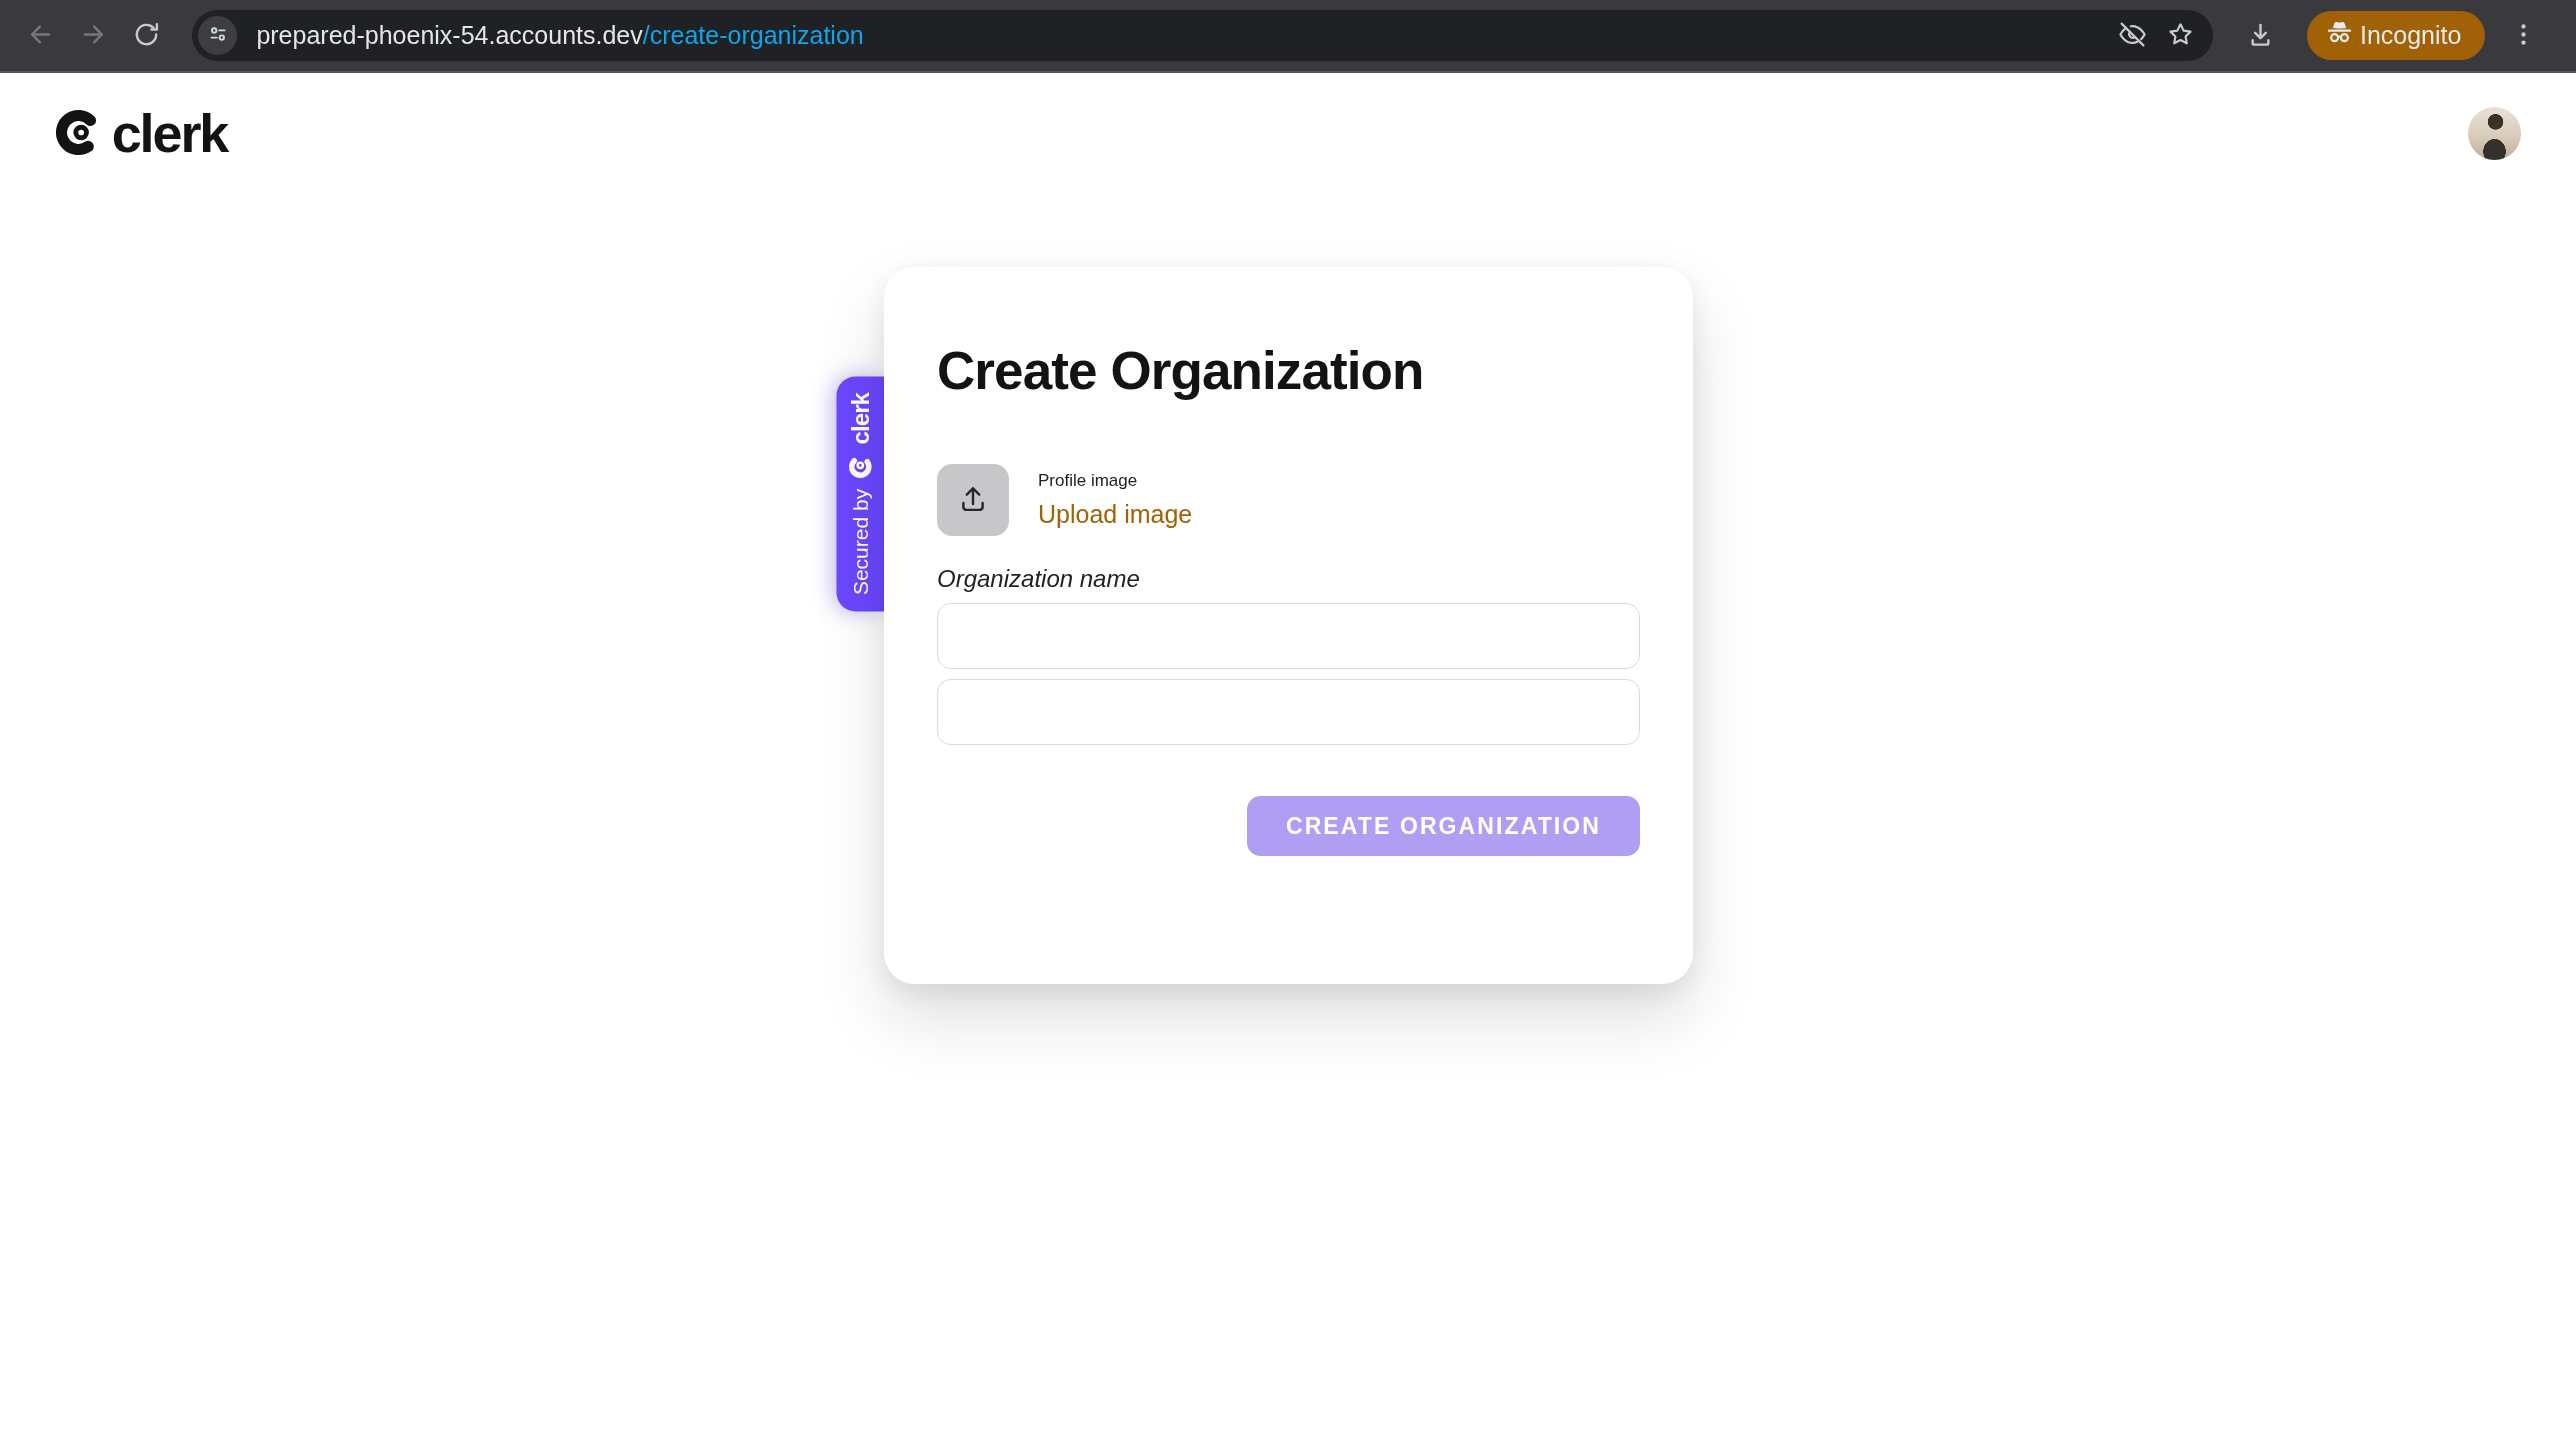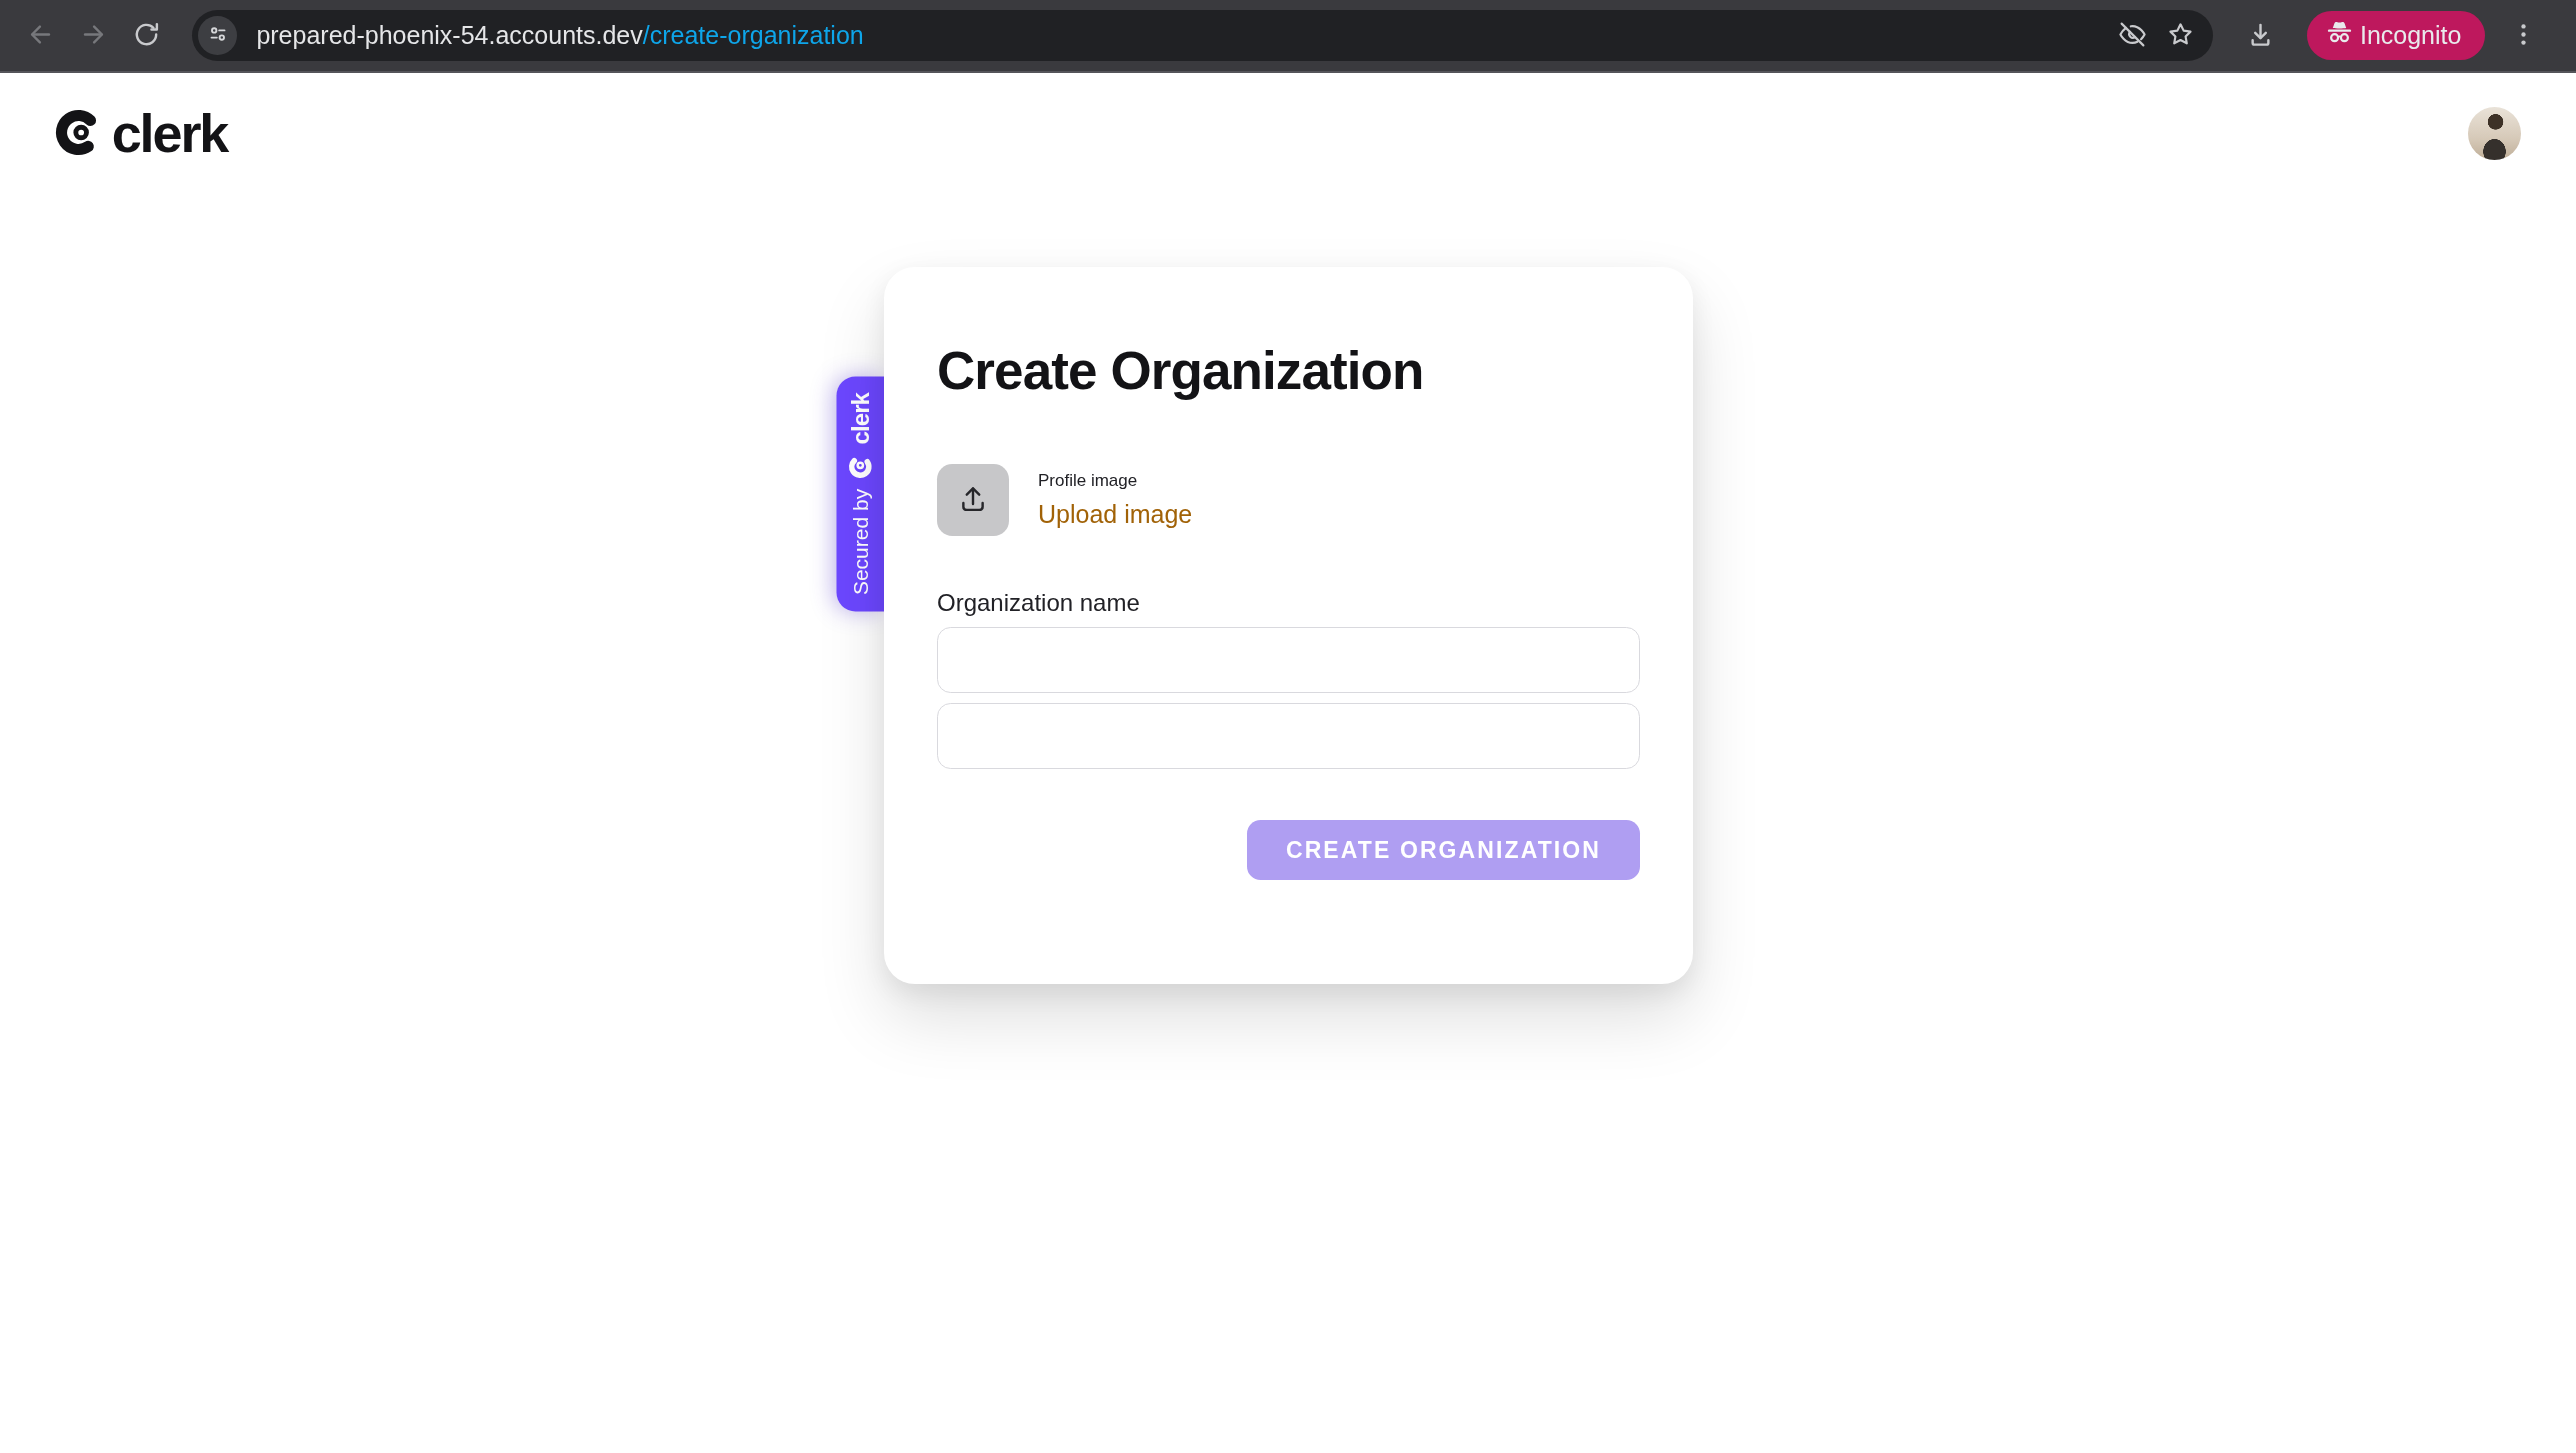--- a/index.html
+++ b/index.html
@@ -48,21 +48,21 @@
     white-space:nowrap; overflow:hidden;
   }
   .url-text .path { color:#0ea5e9; }
   .urlbar .spacer { flex:1; }
   .urlbar .icon-btn { width:48px; height:48px; }
 
   .dl-btn { margin-left:20.4px; }
   .incognito-chip {
     margin-left:20.4px; flex:0 0 auto;
     height:49px; border-radius:25px;
-    background:#be185d;
+    background:#a16207;
     display:flex; align-items:center;
     padding:0 24px 0 17px; gap:5px;
     color:#dcdde0;
   }
   .incognito-chip svg { width:31px; height:31px; }
   .incognito-chip span { font-size:25px; color:#e9eaec; }
   .menu-btn { margin-left:12px; }
 
   
   .site-header { position:absolute; top:76px; left:0; right:0; height:111px; background:#fff; }
@@ -130,22 +130,22 @@
     width:72px; height:72px; border-radius:15.3px;
     background:#c7c7c9; display:grid; place-items:center;
     border:none; cursor:pointer; color:#26262a;
   }
   .upload-box svg { width:34px; height:34px; }
   .profile-texts { margin-left:29px; display:flex; flex-direction:column; gap:9.4px; }
   .profile-label { font-size:17px; color:#212126; }
   .upload-link { font-size:25px; color:#a16207; text-decoration:none; }
 
   .field-label {
-    margin-top:52px; font-size:24px; line-height:29px; color:#212126;
-    display:flex; align-items:center; gap:10.2px;
+    margin-top:28px; font-size:24px; line-height:29px; color:#212126;
+    display:flex; align-items:center; gap:10.2px;font-style:italic;
   }
   .help-circle {
     width:27px; height:27px; border-radius:50%;
     background:#babbc2; color:#ffffff;
     font-size:17px; font-weight:bold;
     display:grid; place-items:center; cursor:default;
   }
   .text-input {
     margin-top:10.2px; display:block; width:100%; height:66px;
     border:1.7px solid #d9d9de; border-radius:13.6px;

